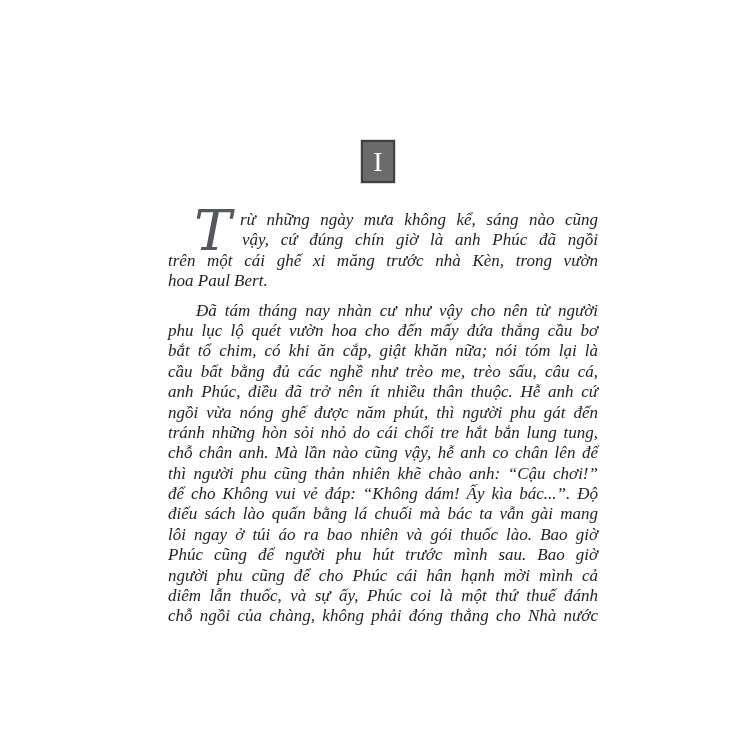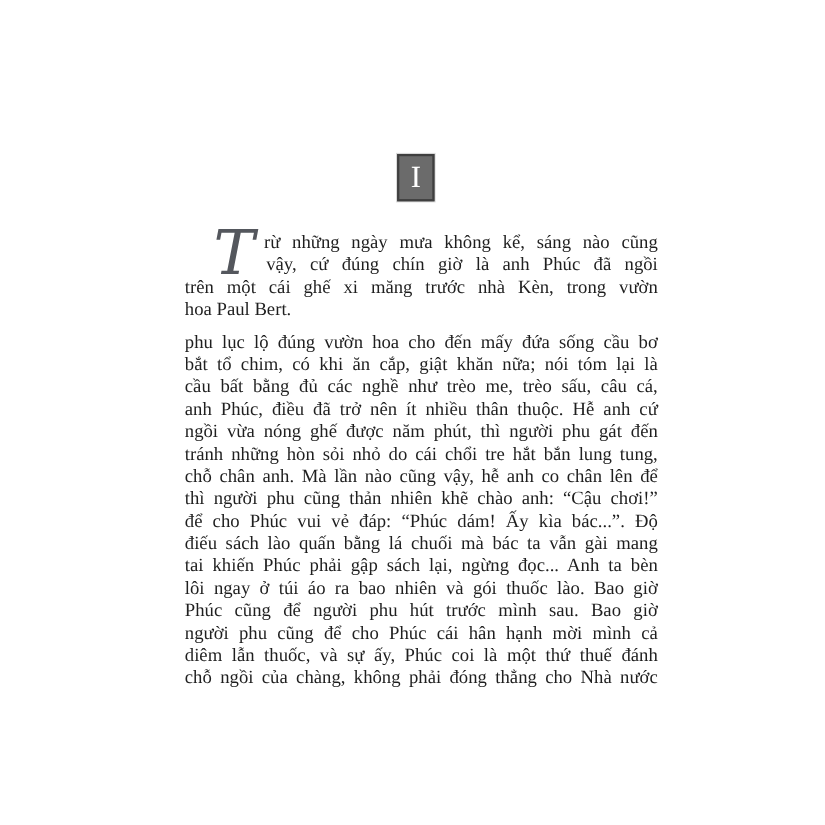--- a/index.html
+++ b/index.html
@@ -56,20 +56,21 @@
     color: #54575d;
     font-family: "DejaVu Serif", "Liberation Serif", serif;
   }
   .line {
     height: 20.4px;
     line-height: 20.4px;
     text-align: justify;
     text-align-last: justify;
     white-space: nowrap;
     box-sizing: border-box;
+    font-style: italic;
   }
   .line.no-justify {
     text-align: center;
     text-align-last: left;
   }
 </style>
 </head>
 <body>
 
 <div class="page">
@@ -78,31 +79,31 @@
   </div>
   <div class="text-block" id="text-block" style="color: rgb(31, 31, 31);">
       <div class="paragraph" style="margin-top: 0px;">
         <span class="drop-cap" style="color: rgb(84, 87, 93);">T</span>
         <div class="line" style="padding-left: 72px;">rừ những ngày mưa không kể, sáng nào cũng</div>
         <div class="line" style="padding-left: 74px;">vậy, cứ đúng chín giờ là anh Phúc đã ngồi</div>
         <div class="line">trên một cái ghế xi măng trước nhà Kèn, trong vườn</div>
         <div class="line no-justify">hoa Paul Bert.</div>
       </div>
       <div class="paragraph" style="margin-top: 9px;">
-        <div class="line">phu lục lộ đúng vườn hoa cho đến mấy đứa sống cầu bơ</div>
+        <div class="line" style="padding-left: 28px;">Đã tám tháng nay nhàn cư như vậy cho nên từ người</div>
+        <div class="line">phu lục lộ quét vườn hoa cho đến mấy đứa thẳng cầu bơ</div>
         <div class="line">bắt tổ chim, có khi ăn cắp, giật khăn nữa; nói tóm lại là</div>
         <div class="line">cầu bất bằng đủ các nghề như trèo me, trèo sấu, câu cá,</div>
         <div class="line">anh Phúc, điều đã trở nên ít nhiều thân thuộc. Hễ anh cứ</div>
         <div class="line">ngồi vừa nóng ghế được năm phút, thì người phu gát đến</div>
         <div class="line">tránh những hòn sỏi nhỏ do cái chổi tre hắt bắn lung tung,</div>
         <div class="line">chỗ chân anh. Mà lần nào cũng vậy, hễ anh co chân lên để</div>
         <div class="line">thì người phu cũng thản nhiên khẽ chào anh: “Cậu chơi!”</div>
-        <div class="line">để cho Phúc vui vẻ đáp: “Phúc dám! Ấy kìa bác...”. Độ</div>
+        <div class="line">để cho Không vui vẻ đáp: “Không dám! Ấy kìa bác...”. Độ</div>
         <div class="line">điếu sách lào quấn bằng lá chuối mà bác ta vẫn gài mang</div>
-        <div class="line">tai khiến Phúc phải gập sách lại, ngừng đọc... Anh ta bèn</div>
         <div class="line">lôi ngay ở túi áo ra bao nhiên và gói thuốc lào. Bao giờ</div>
         <div class="line">Phúc cũng để người phu hút trước mình sau. Bao giờ</div>
         <div class="line">người phu cũng để cho Phúc cái hân hạnh mời mình cả</div>
         <div class="line">diêm lẫn thuốc, và sự ấy, Phúc coi là một thứ thuế đánh</div>
         <div class="line">chỗ ngồi của chàng, không phải đóng thẳng cho Nhà nước</div>
       </div>
     </div>
 </div>
 
 </body></html>

